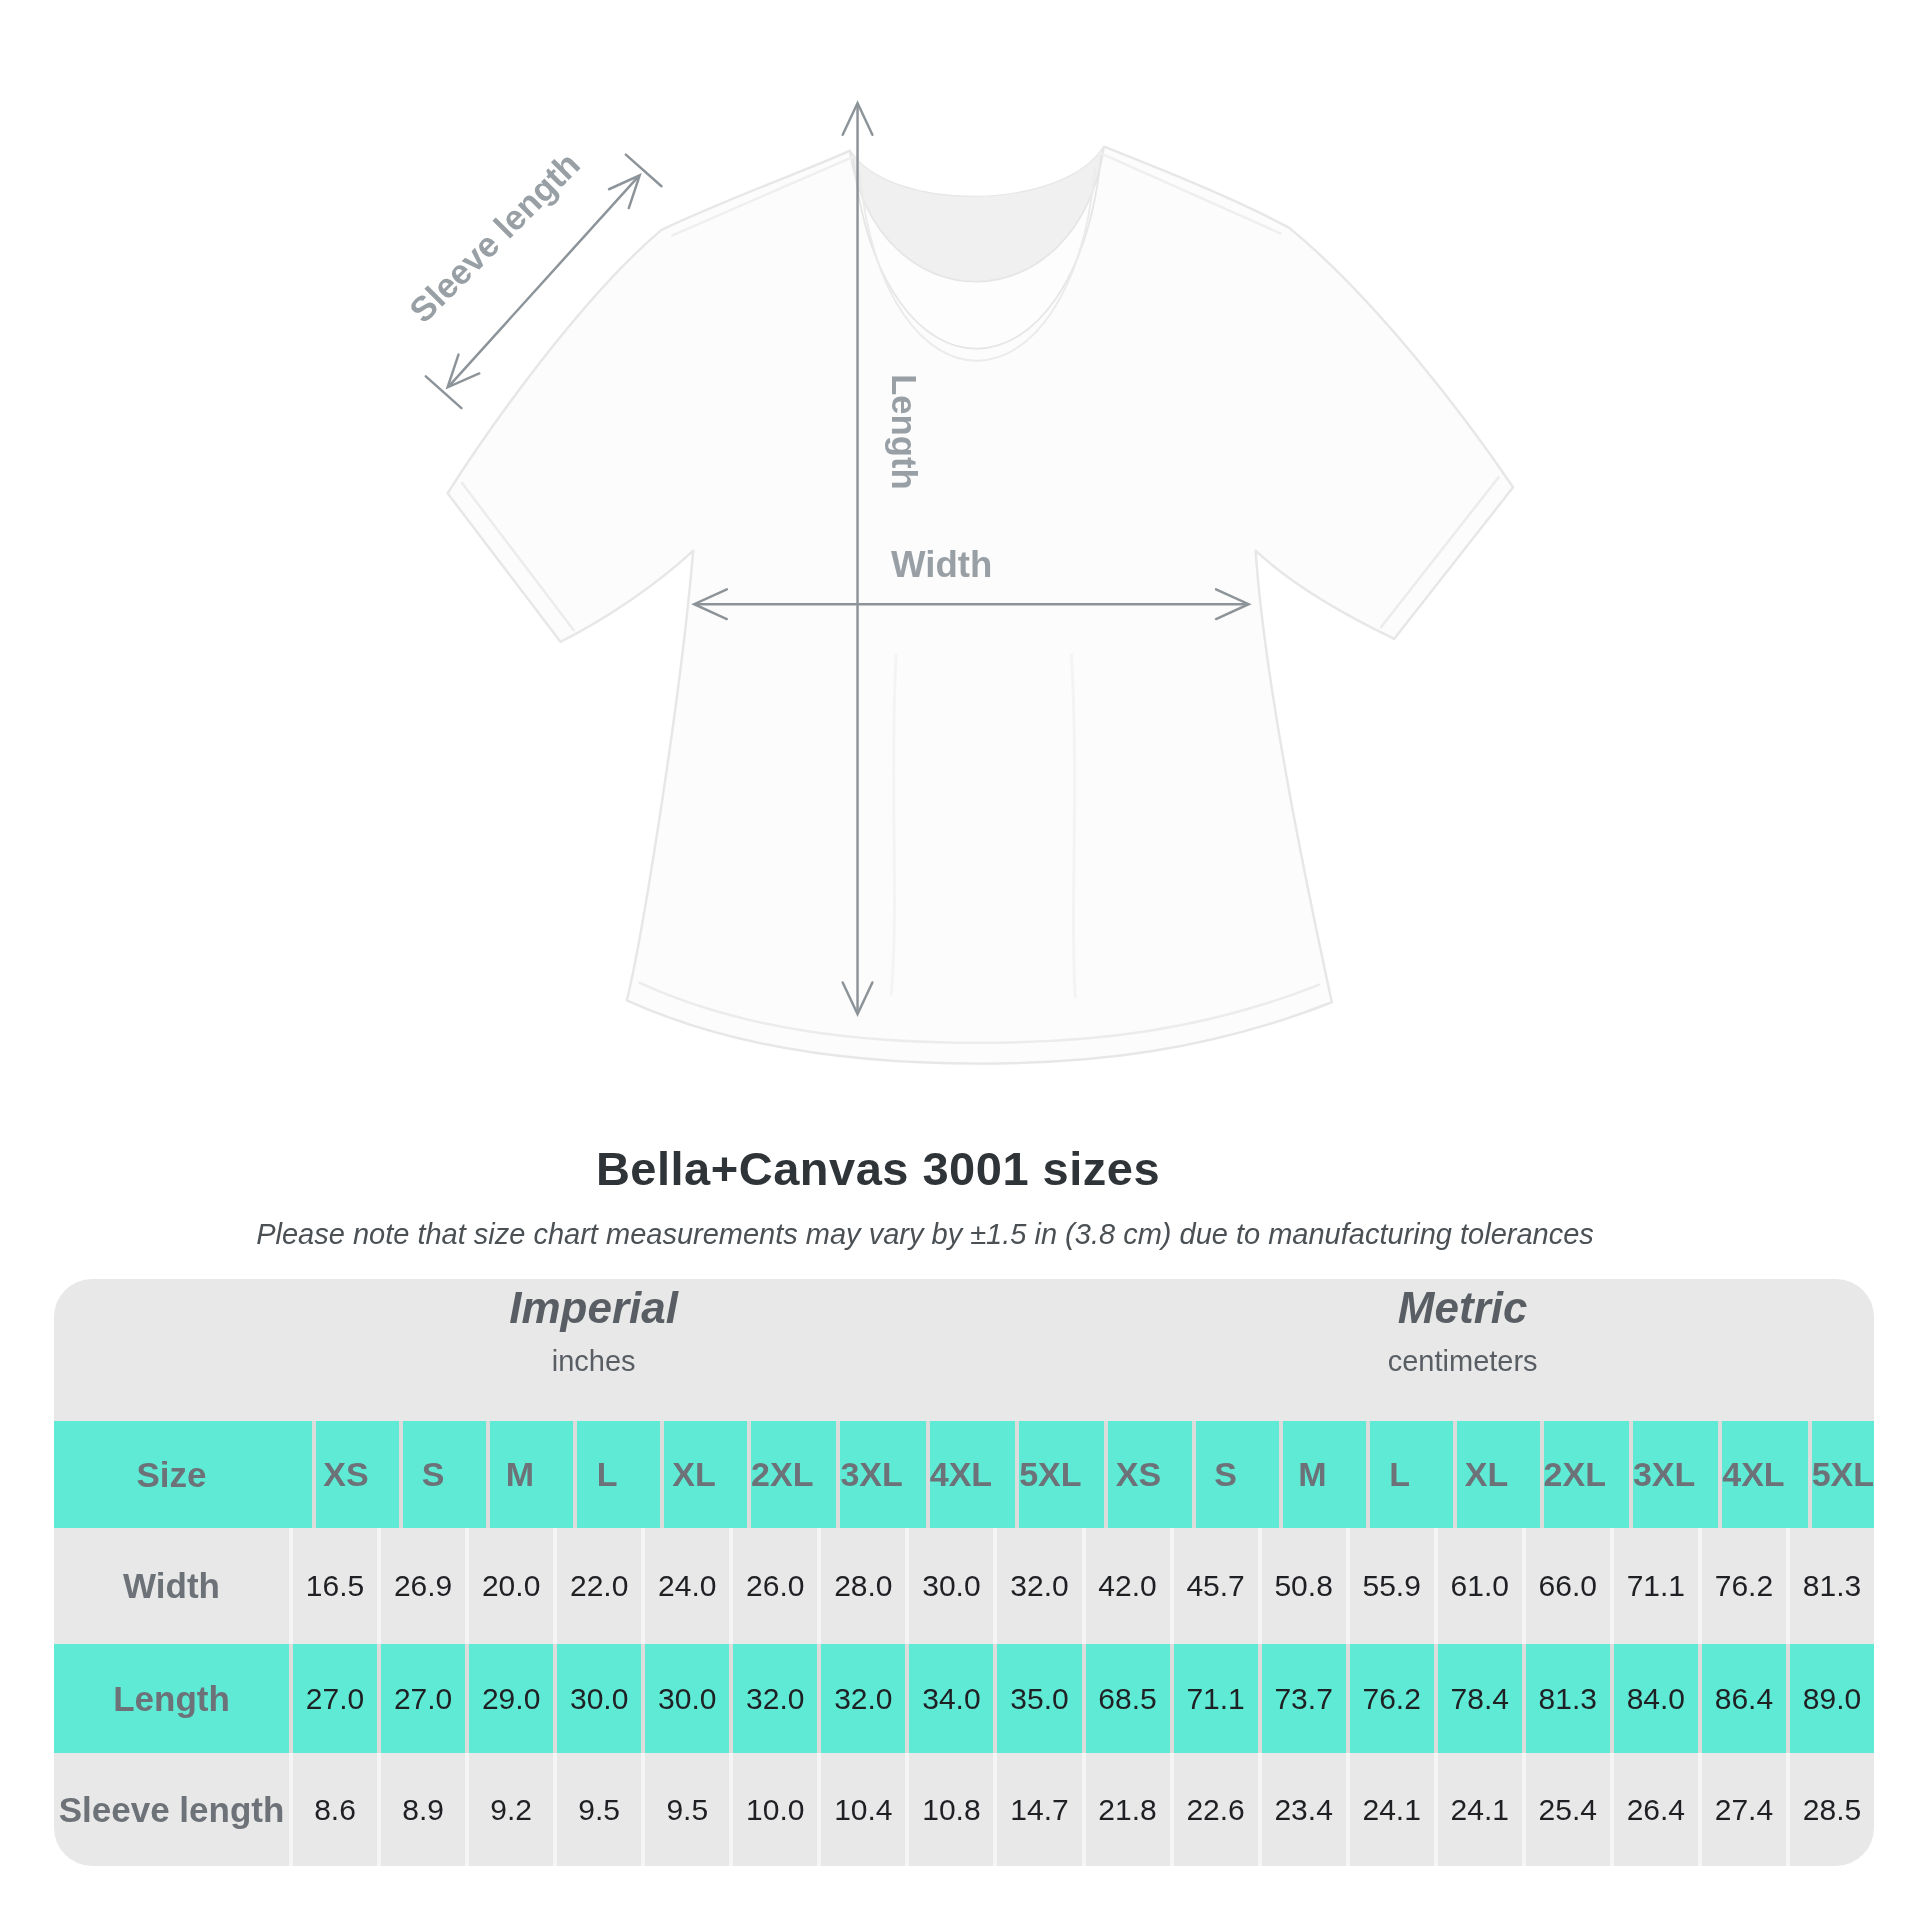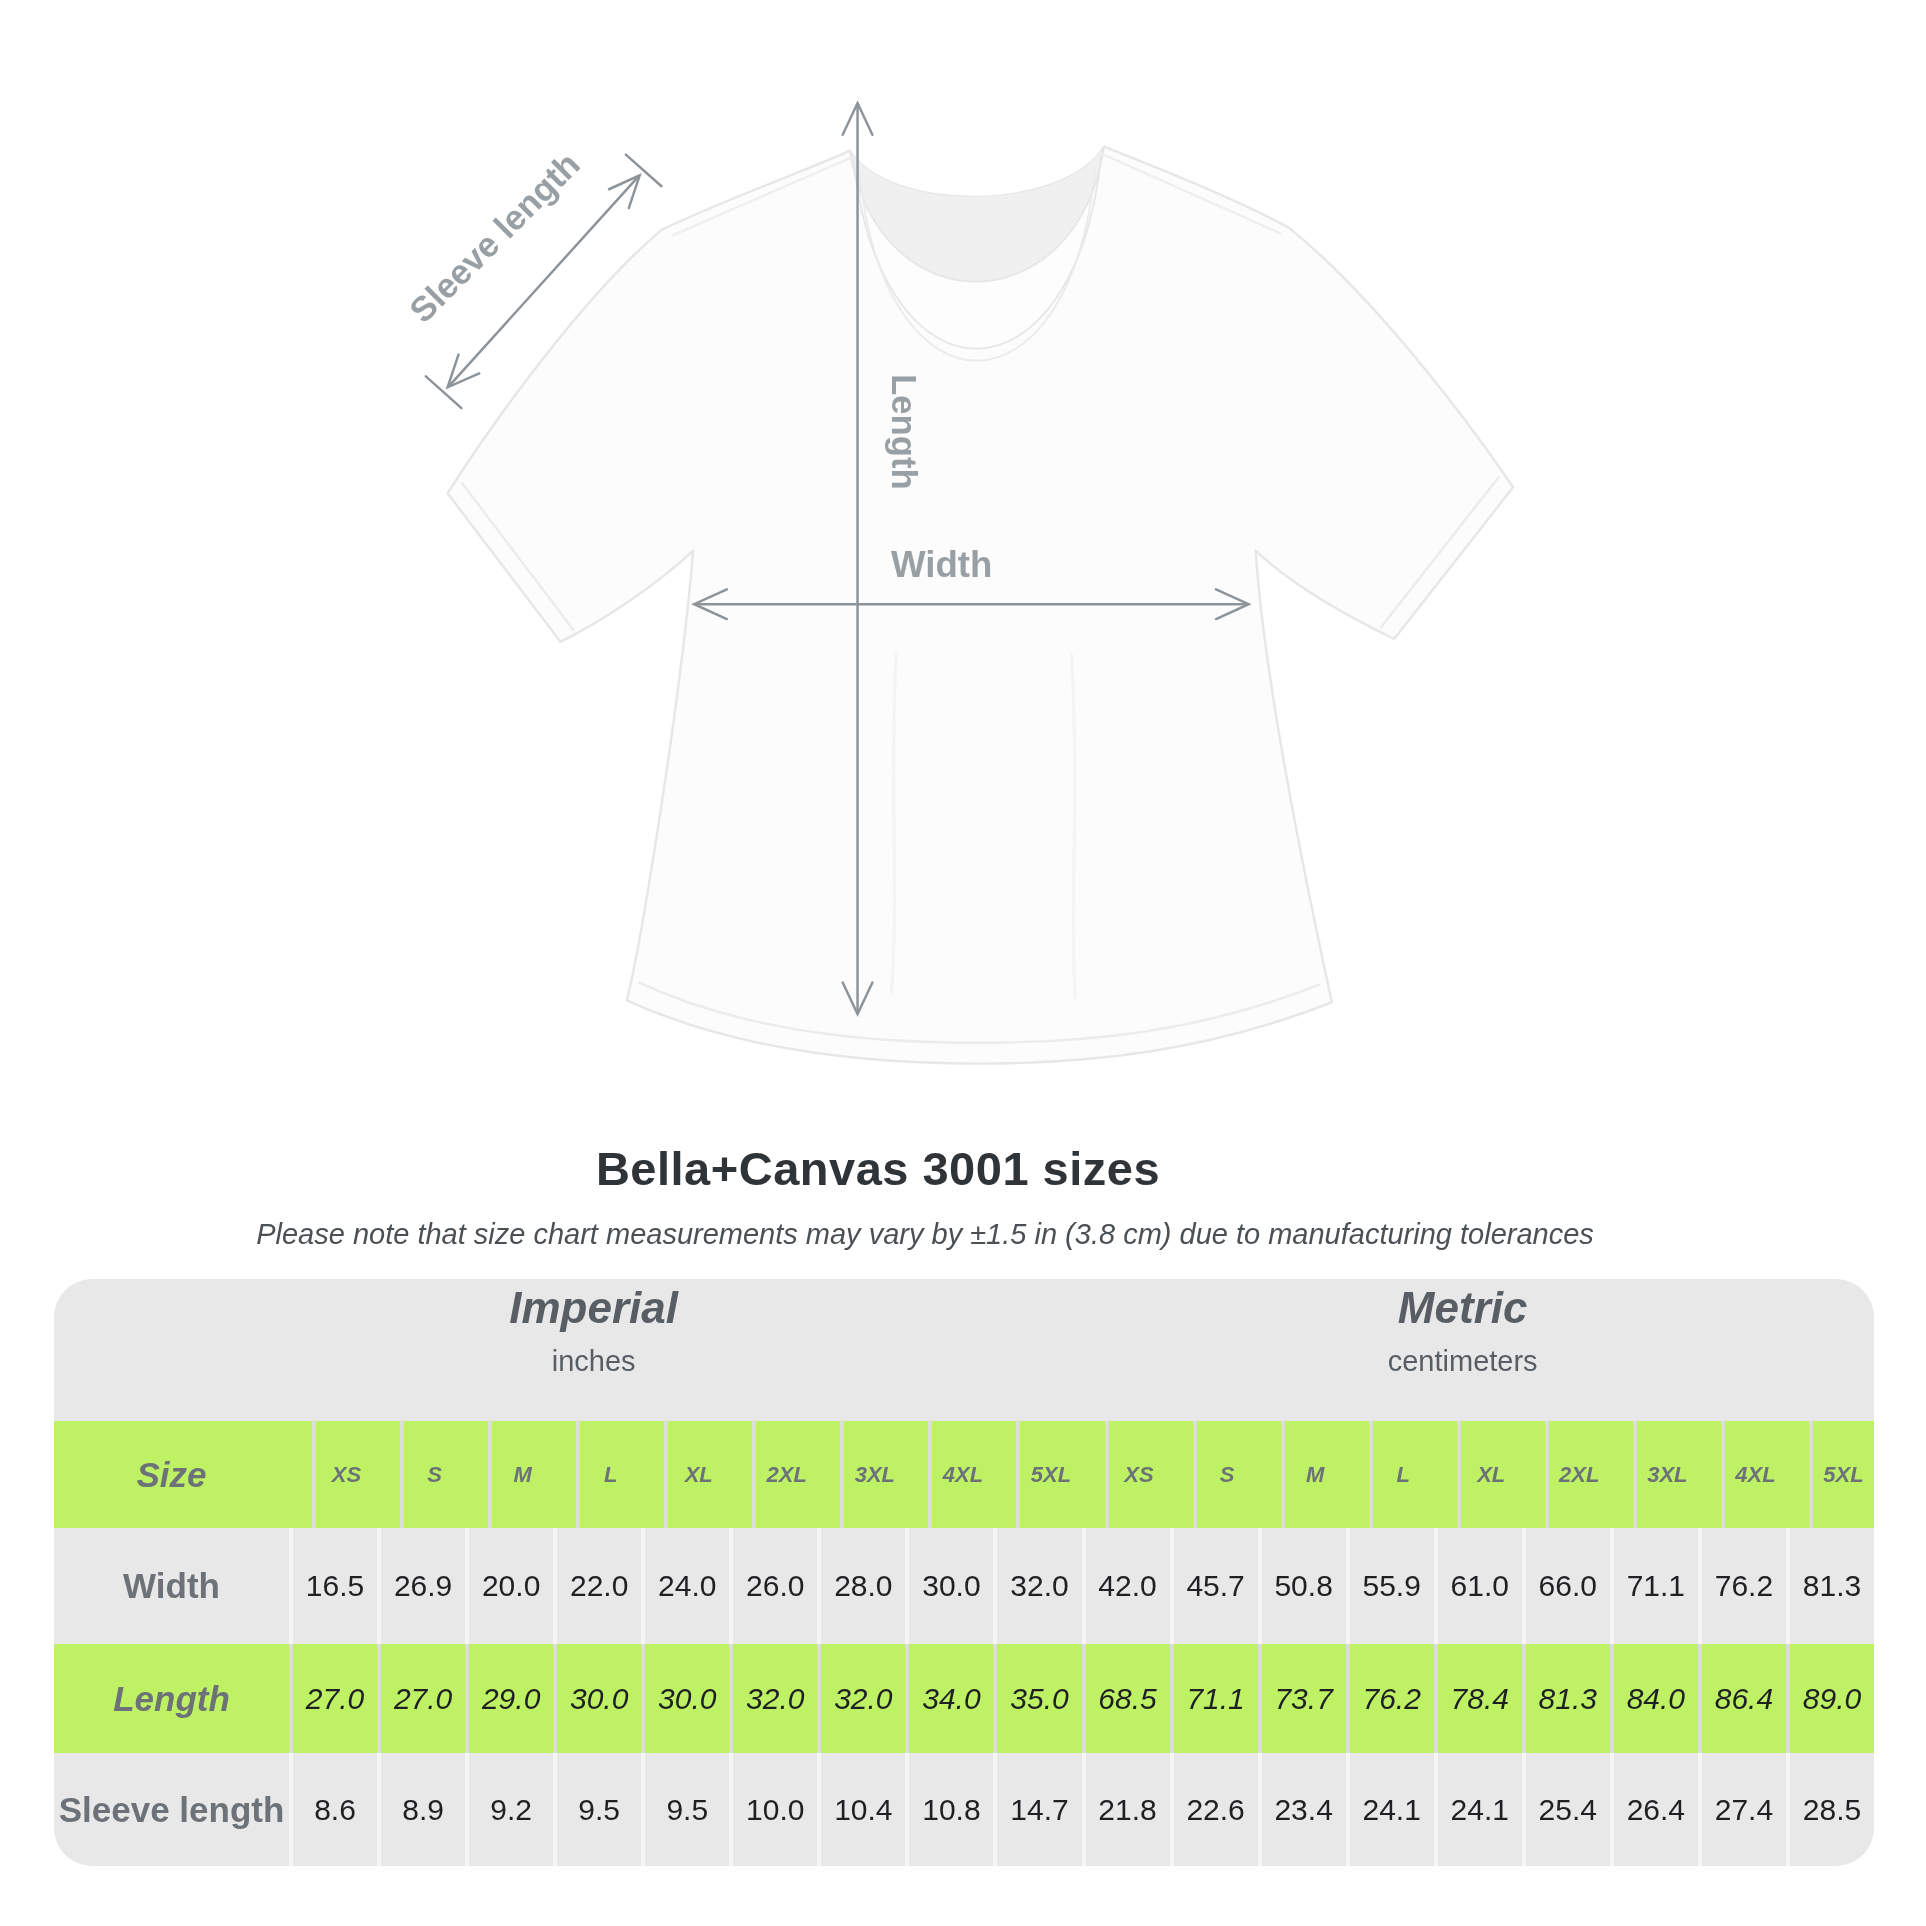--- a/index.html
+++ b/index.html
@@ -20,30 +20,30 @@
              border-radius:38px;overflow:hidden;background:#ffffff;}
   .units-band{position:relative;height:142px;background:#e8e8e8;}
   .unit-group{position:absolute;top:0;height:100%;transform:translateX(-50%);
               text-align:center;white-space:nowrap;}
   .unit-group.imperial{left:29.65%;}
   .unit-group.metric{left:77.4%;}
   .unit-name{font-size:44px;font-weight:700;font-style:italic;color:#585e63;padding-top:4px;}
   .unit-sub{font-size:29px;color:#585e63;margin-top:12px;}
 
   .trow{display:grid;grid-template-columns:235px repeat(18,1fr);}
-  .trow.white{background:#bef264;font-style:italic;--div:#dcdcdc;}
+  .trow.white{background:#5eead4;--div:#dcdcdc;}
   .trow.gray{background:#e8e8e8;--div:#f5f5f5;}
   .row-size{height:107px;}
   .row-width{height:116px;}
   .row-length{height:109px;}
   .row-sleeve{height:114px;}
   .cell{display:flex;align-items:center;justify-content:center;height:100%;}
   .trow .cell:not(:first-child){border-left:4px solid var(--div);}
   .cell.rowlabel{font-size:35px;font-weight:700;color:#6c7278;}
-  .cell.head{font-size:22px;font-weight:700;color:#6c7278;margin-left:23px;}
+  .cell.head{font-size:34px;font-weight:700;color:#6c7278;margin-left:23px;}
   .cell.val{font-size:30px;color:#1f2023;}
 </style>
 </head>
 <body>
 
 <svg id="shirt-diagram" viewBox="0 0 1946 1150" xmlns="http://www.w3.org/2000/svg">
 
   <g>
     <path d="M 668,232
          C 740,198 830,166 858,152

